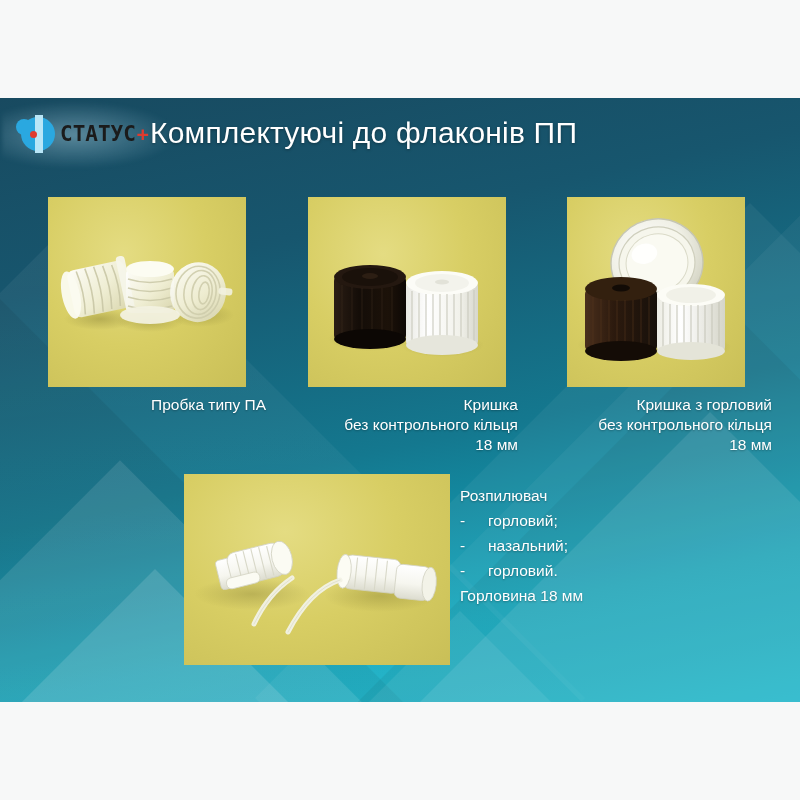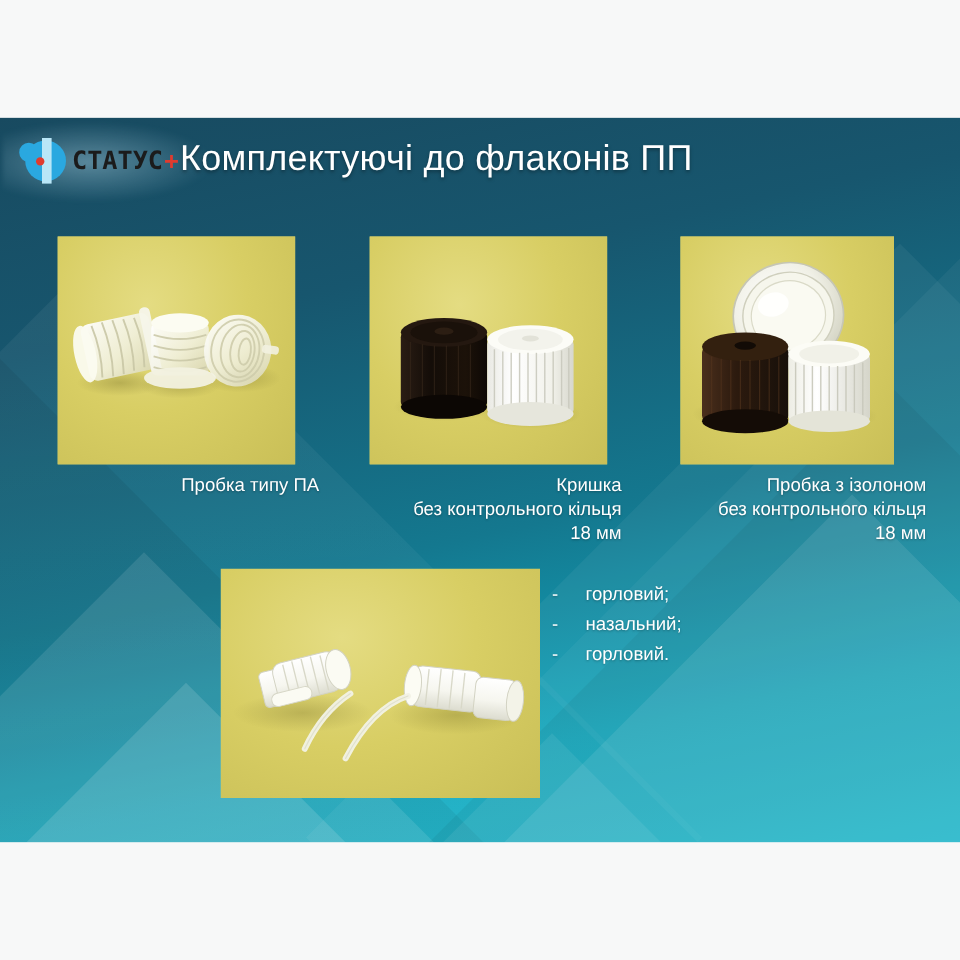--- a/index.html
+++ b/index.html
@@ -375,36 +375,38 @@
       <div>Пробка типу ПА</div>
     </div>
 
     <div class="cap cap2">
       <div>Кришка</div>
       <div>без контрольного кільця</div>
       <div>18 мм</div>
     </div>
 
     <div class="cap cap3">
-      <div>Пробка з ізолоном</div>
+      <div>Кришка з горловий</div>
       <div>без контрольного кільця</div>
       <div>18 мм</div>
     </div>
 
     <div class="bullets">
+      <div>Розпилювач</div>
       <div class="row">
         <span class="dash">-</span>
         <span class="bl">горловий;</span>
       </div>
       <div class="row">
         <span class="dash">-</span>
         <span class="bl">назальний;</span>
       </div>
       <div class="row">
         <span class="dash">-</span>
         <span class="bl">горловий.</span>
       </div>
+      <div>Горловина 18 мм</div>
     </div>
 
   </div>
 
   <div class="band band-bottom"></div>
 </div>
 
 </body></html>

